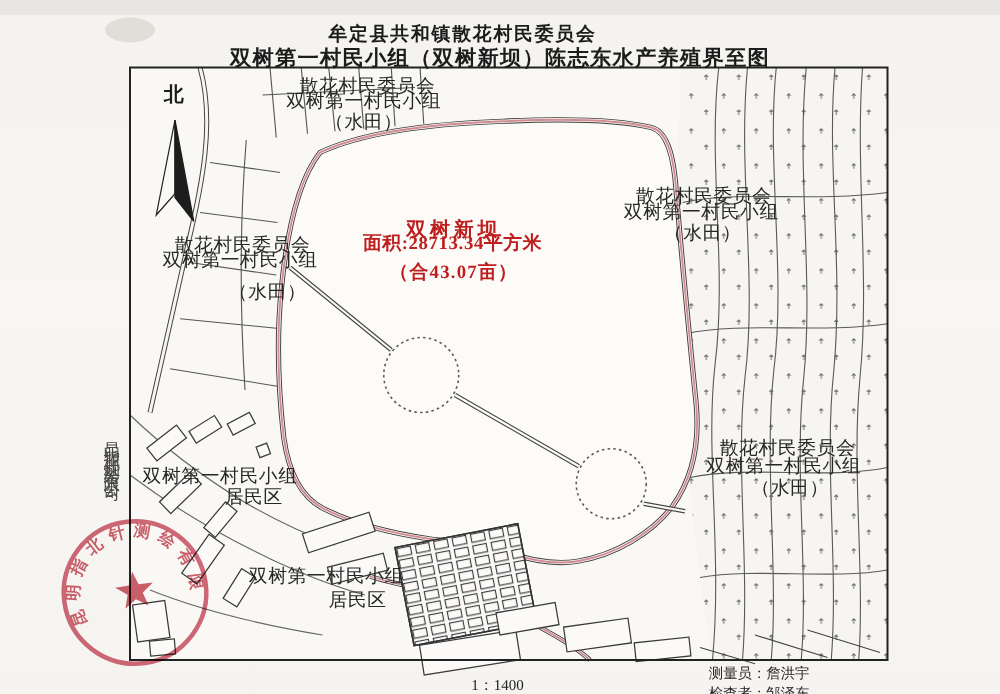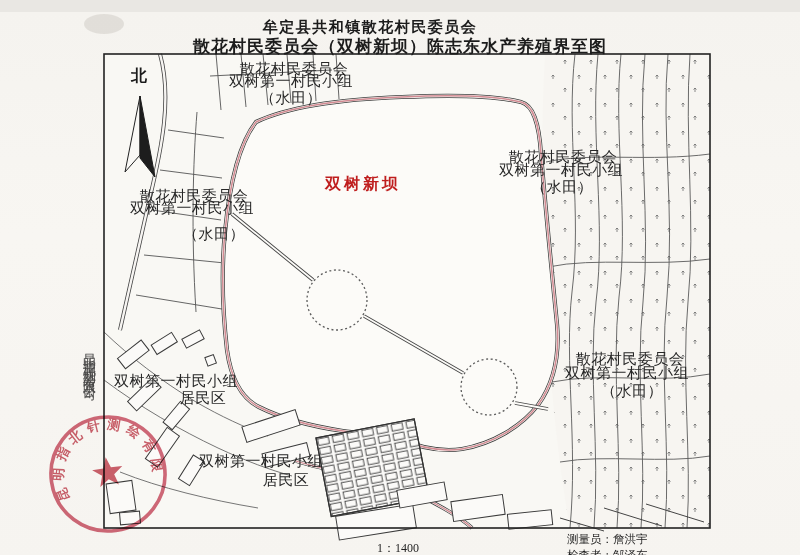--- a/index.html
+++ b/index.html
@@ -134,25 +134,27 @@
 
     <g>
       <polygon points="140,84 125,160 140,143" fill="#f9f8f5" stroke="#222" stroke-width="1"></polygon>
       <polygon points="140,84 155,165 140,146" fill="#1d1d1d" stroke="#1d1d1d" stroke-width="1"></polygon>
     </g>
 
     <rect x="104" y="42" width="606" height="474" fill="none" stroke="#222" stroke-width="1.6"></rect>
   </svg>
 
   <div class="abs title1">牟定县共和镇散花村民委员会</div>
-  <div class="abs title2">散花村民委员会（双树新坝）陈志东水产养殖界至图</div>
+  <div class="abs title2">双树第一村民小组（双树新坝）陈志东水产养殖界至图</div>
 
   <div class="north">北</div>
 
   <div class="redl r1">双树新坝</div>
+  <div class="redl r2">面积:28713.34平方米</div>
+  <div class="redl r3">（合43.07亩）</div>
 
   <div class="lbl" style="left:294px;top:57px">散花村民委员会</div>
   <div class="lbl" style="left:291px;top:69px">双树第一村民小组</div>
   <div class="lbl" style="left:291px;top:86px">（水田）</div>
 
   <div class="lbl" style="left:194px;top:184px">散花村民委员会</div>
   <div class="lbl" style="left:192px;top:196px">双树第一村民小组</div>
   <div class="lbl" style="left:214px;top:222px">（水田）</div>
 
   <div class="lbl" style="left:563px;top:145px">散花村民委员会</div>

